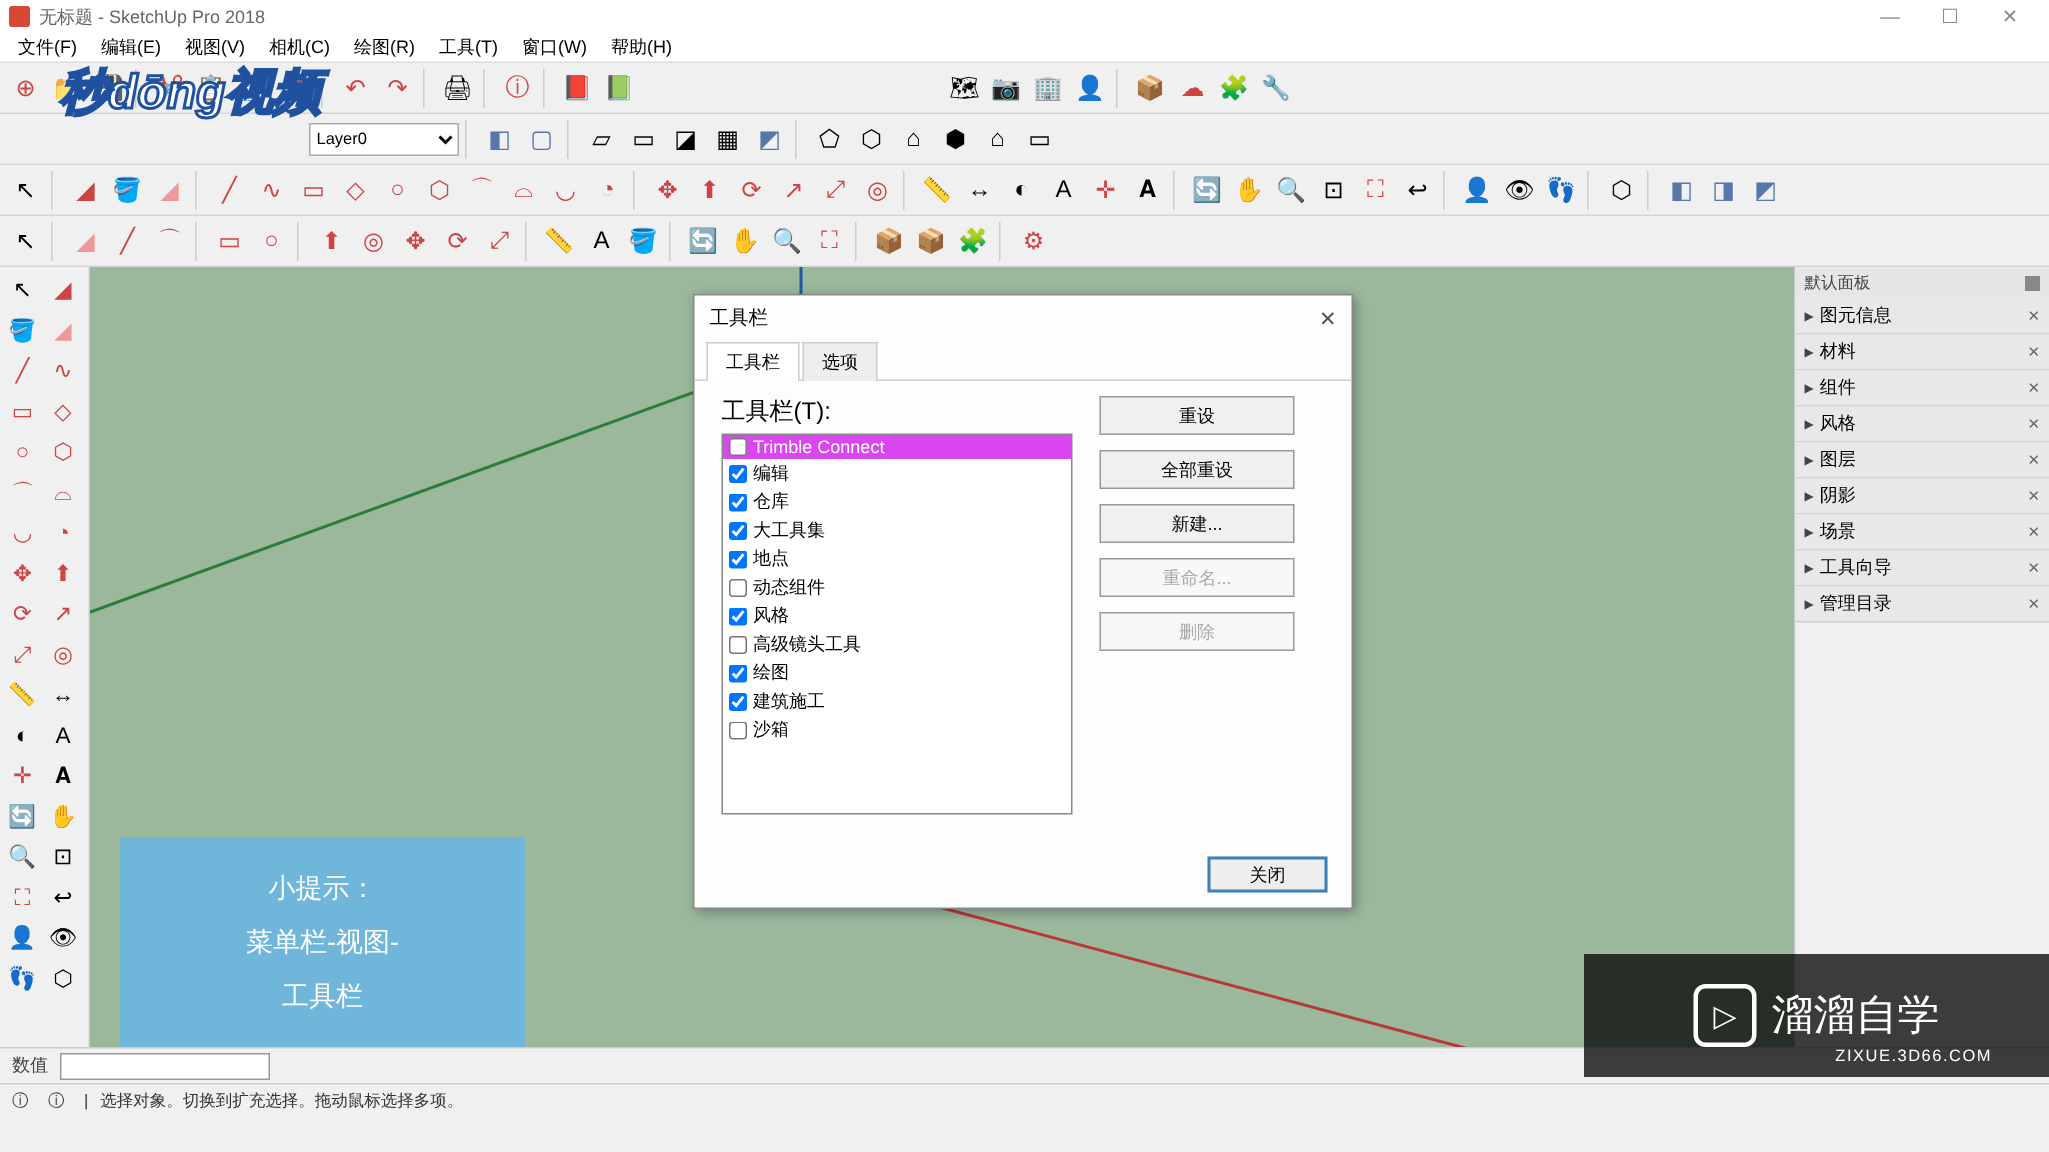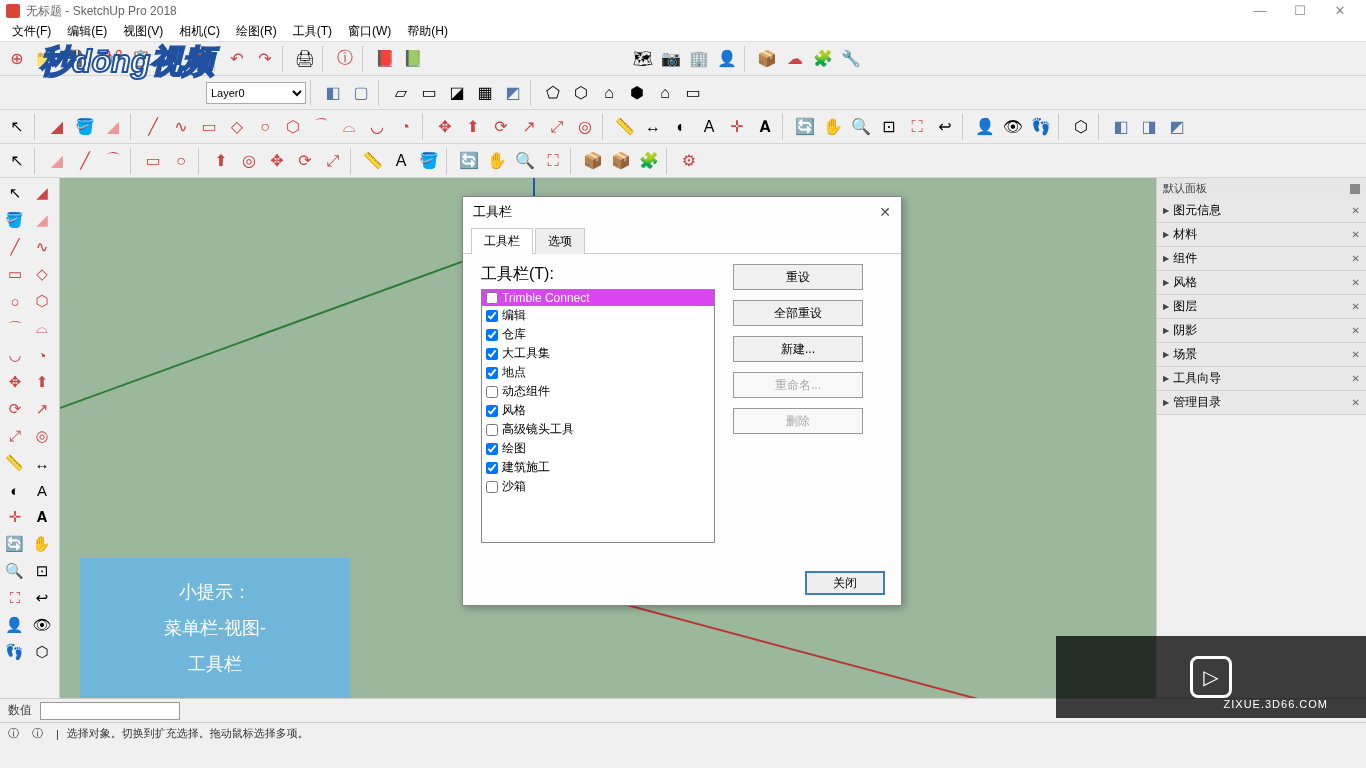--- a/index.html
+++ b/index.html
@@ -20,21 +20,21 @@
 
 .main-area { display: flex; height: 520px; }
 .left-toolbar { width: 60px; background: #f0f0f0; border-right: 1px solid #ccc; display: flex; flex-wrap: wrap; align-content: flex-start; padding: 2px; gap: 1px; }
 .left-toolbar .tb-icon { width: 26px; height: 26px; font-size: 15px; }
 
 .viewport { flex: 1; background: #9bb89d; position: relative; overflow: hidden; }
 .axis-blue { position: absolute; width: 2px; height: 400px; background: #1e5aa3; left: 473px; top: 0; }
 .axis-red { position: absolute; width: 720px; height: 2px; background: #b83838; left: 470px; top: 400px; transform: rotate(15deg); transform-origin: left center; }
 .axis-green { position: absolute; width: 720px; height: 2px; background: #2d7d3a; left: -140px; top: 280px; transform: rotate(-20deg); transform-origin: left center; }
 
-.right-panel { width: 210px; background: #f0f0f0; border-left: 1px solid #ccc; font-size: 12px; }
+.right-panel { width: 170px; background: #f0f0f0; border-left: 1px solid #ccc; font-size: 12px; }
 .panel-header { background: #e6e6e6; padding: 3px 6px; font-size: 11px; color: #444; display: flex; align-items: center; }
 .panel-header .sq { width: 10px; height: 10px; background: #888; margin-left: auto; }
 .panel-item { background: #e8e8e8; border-bottom: 1px solid #d0d0d0; padding: 3px 6px; display: flex; align-items: center; cursor: pointer; }
 .panel-item::before { content: "▶"; font-size: 8px; margin-right: 4px; color: #444; }
 .panel-item .close-x { margin-left: auto; color: #666; font-size: 10px; }
 
 .dialog { position: absolute; left: 462px; top: 196px; width: 440px; height: 410px; background: #fdfdfd; border: 1px solid #888; box-shadow: 2px 2px 8px rgba(0,0,0,0.3); font-size: 12px; }
 .dialog-title { padding: 6px 10px; display: flex; align-items: center; font-size: 13px; }
 .dialog-title .dlg-close { margin-left: auto; cursor: pointer; font-size: 14px; color: #555; }
 .dialog-tabs { display: flex; border-bottom: 1px solid #ccc; padding: 0 8px; }
@@ -399,14 +399,15 @@
 
 <div class="hint-box">
   <div>小提示：</div>
   <div>菜单栏-视图-</div>
   <div>工具栏</div>
 </div>
 
 <div class="watermark1">秒dōng视频</div>
 <div class="watermark2">
   <div class="play">▷</div>
+  <span>溜溜自学</span>
   <div class="sub">ZIXUE.3D66.COM</div>
 </div>
 
 </body></html>

